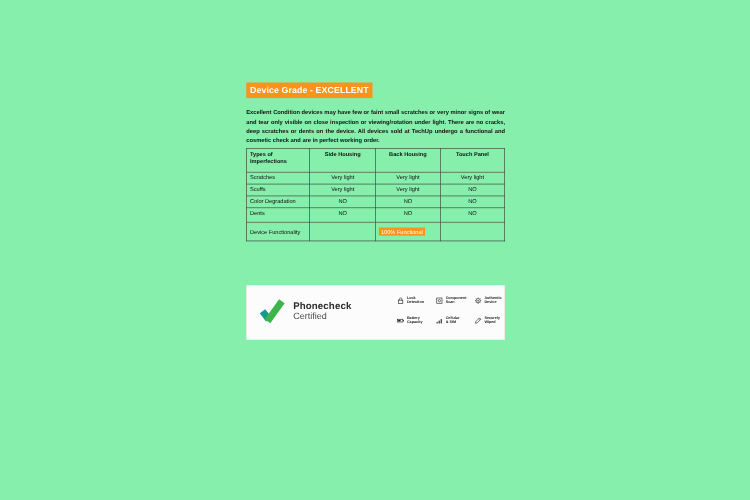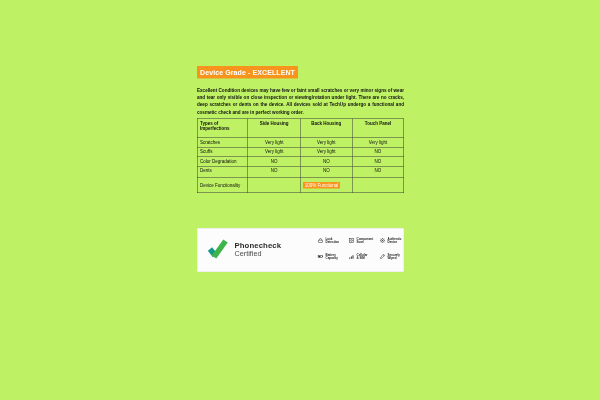--- a/index.html
+++ b/index.html
@@ -1,18 +1,18 @@
 <!DOCTYPE html>
 <html><head>
 <meta charset="utf-8">
 <style>
   * { margin:0; padding:0; box-sizing:border-box; }
   html,body { width:600px; height:400px; background:#ffffff; overflow:hidden;
               font-family:"Liberation Sans","DejaVu Sans",sans-serif; }
-  .screen { position:relative; width:600px; height:400px; background:#bef264; }
+  .screen { position:relative; width:600px; height:400px; background:#86efac; }
   
   .doc { position:absolute; left:197px; top:66px; width:414px;
          transform:scale(0.5); transform-origin:0 0; }
 
   .title-highlight { display:inline-block; font-size:14px; font-weight:bold;
          color:#ffffff; padding:4px 6px 5px 6px; letter-spacing:.2px; }
 
   .desc { margin-top:16px; font-size:9.2px; line-height:14.6px; font-weight:bold;
           color:#111; text-align:justify; }
 

